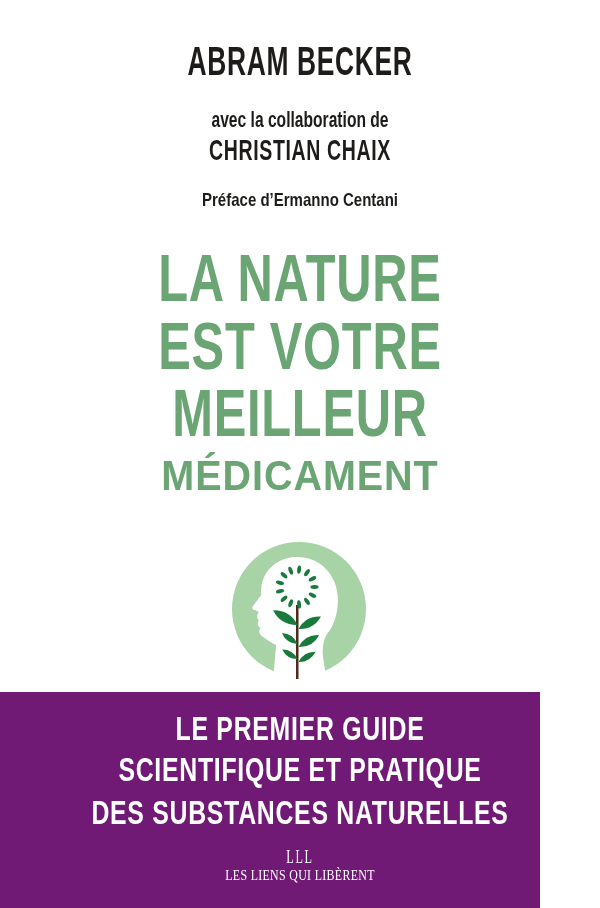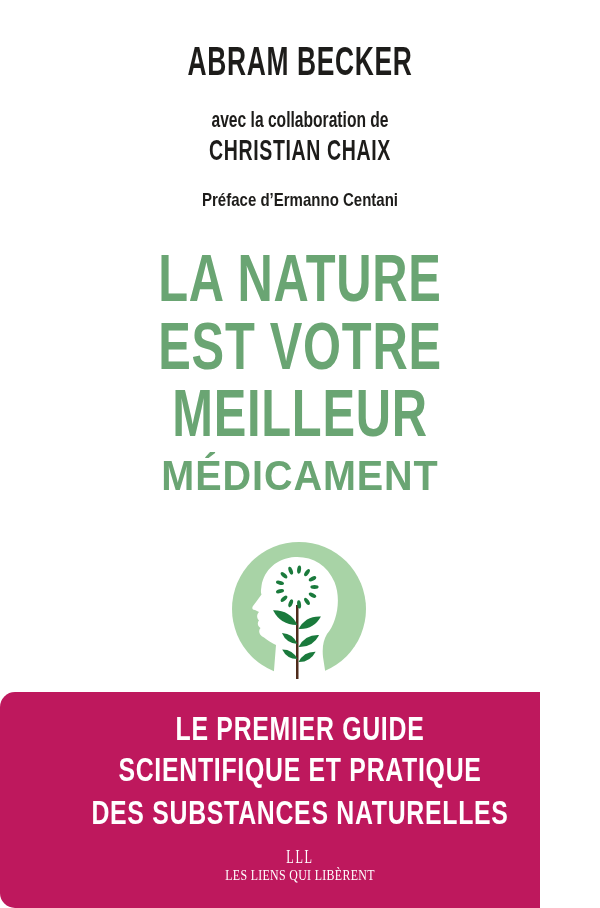--- a/index.html
+++ b/index.html
@@ -19,21 +19,21 @@
   .preface {top:190px; font-size:19px;                        transform:scaleX(0.79);}
   
   .title{color:#6aa573;letter-spacing:1px;}
   .t1{top:245px;font-size:66px;transform:scaleX(0.74);}
   .t2{top:313px;font-size:66px;transform:scaleX(0.74);}
   .t3{top:380px;font-size:66px;transform:scaleX(0.74);}
   .t4{top:454px;font-size:43px;transform:scaleX(0.92);}
   
   .logo{position:absolute;left:215px;top:535px;width:170px;height:148px;}
   
-  .band{position:absolute;left:0;top:692px;width:600px;height:216px;background:#be185d;border-radius:15px;}
+  .band{position:absolute;left:0;top:692px;width:600px;height:216px;background:#701a75;}
   .band .line{color:#ffffff;}
   .b1{top:19px; font-size:34px;letter-spacing:1px;transform:scaleX(0.73);}
   .b2{top:60px; font-size:34px;letter-spacing:1px;transform:scaleX(0.73);}
   .b3{top:103px;font-size:34px;letter-spacing:1px;transform:scaleX(0.73);}
   .monogram{
     top:156px;font-size:18px;font-weight:400;letter-spacing:2.5px;
     font-family:"Liberation Serif", serif;color:#8e9b50;transform:scaleX(0.68);
   }
   .pubname{
     top:176px;font-size:14.5px;font-weight:400;letter-spacing:0.4px;

